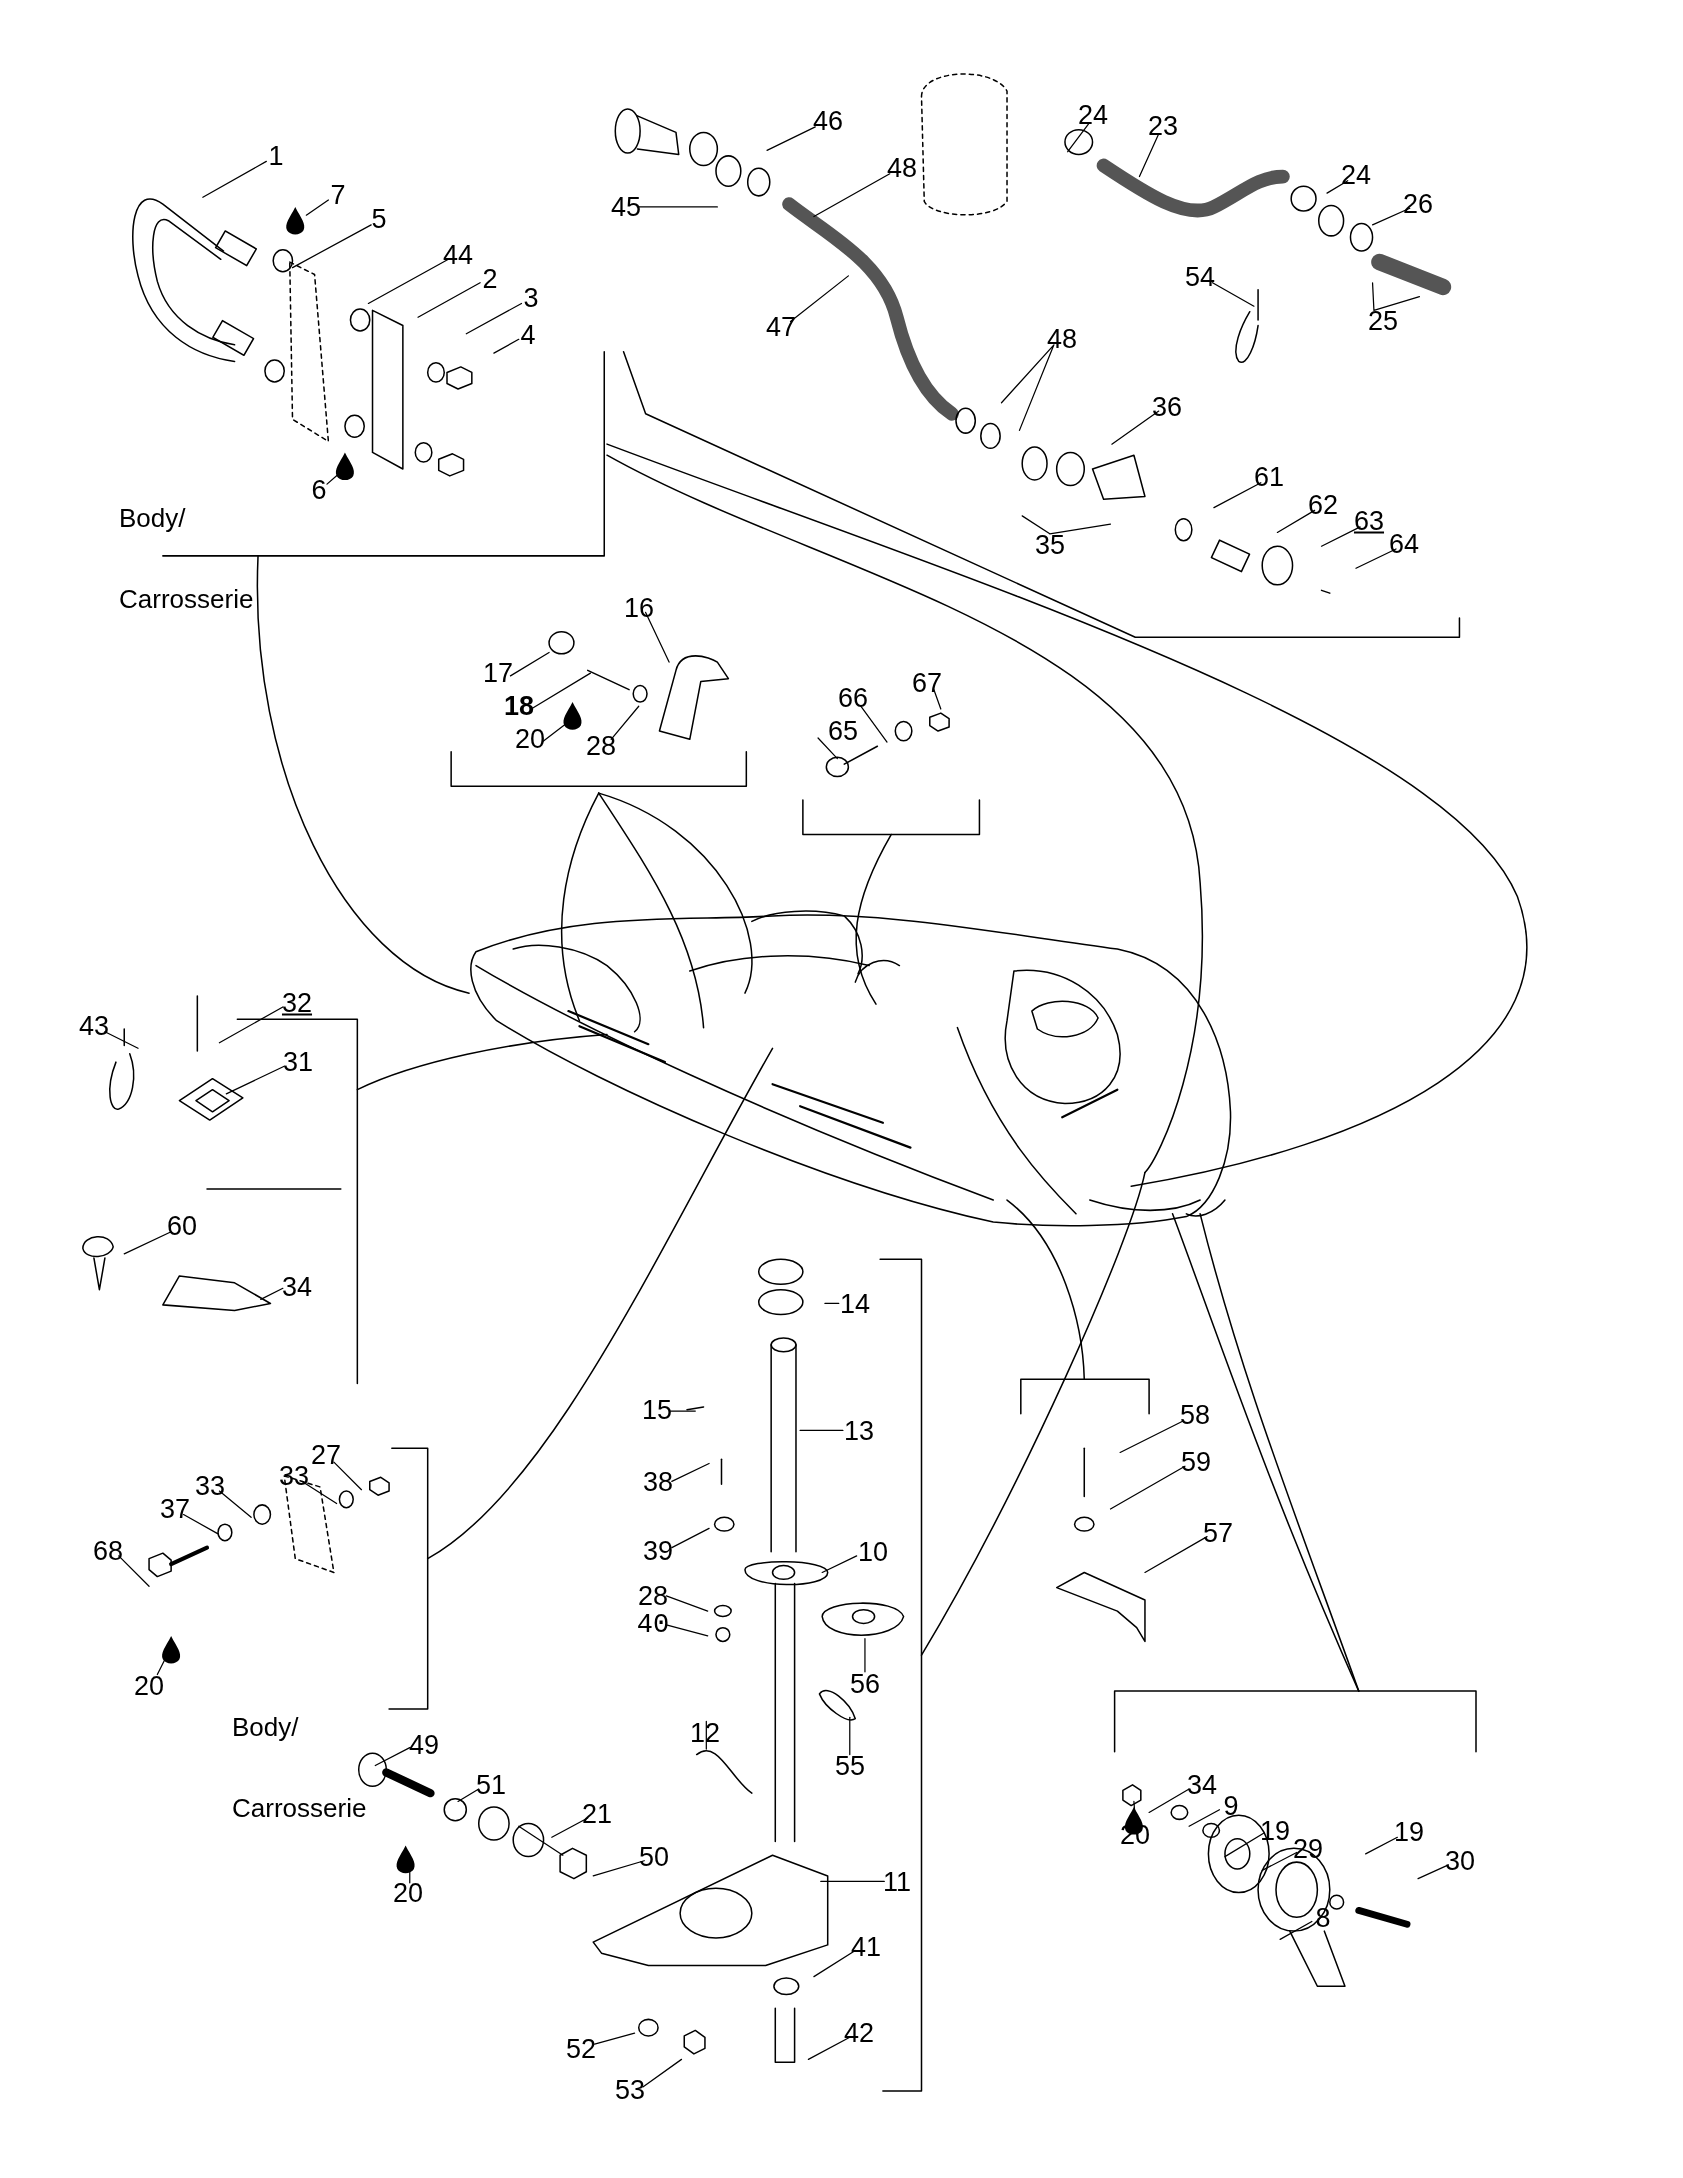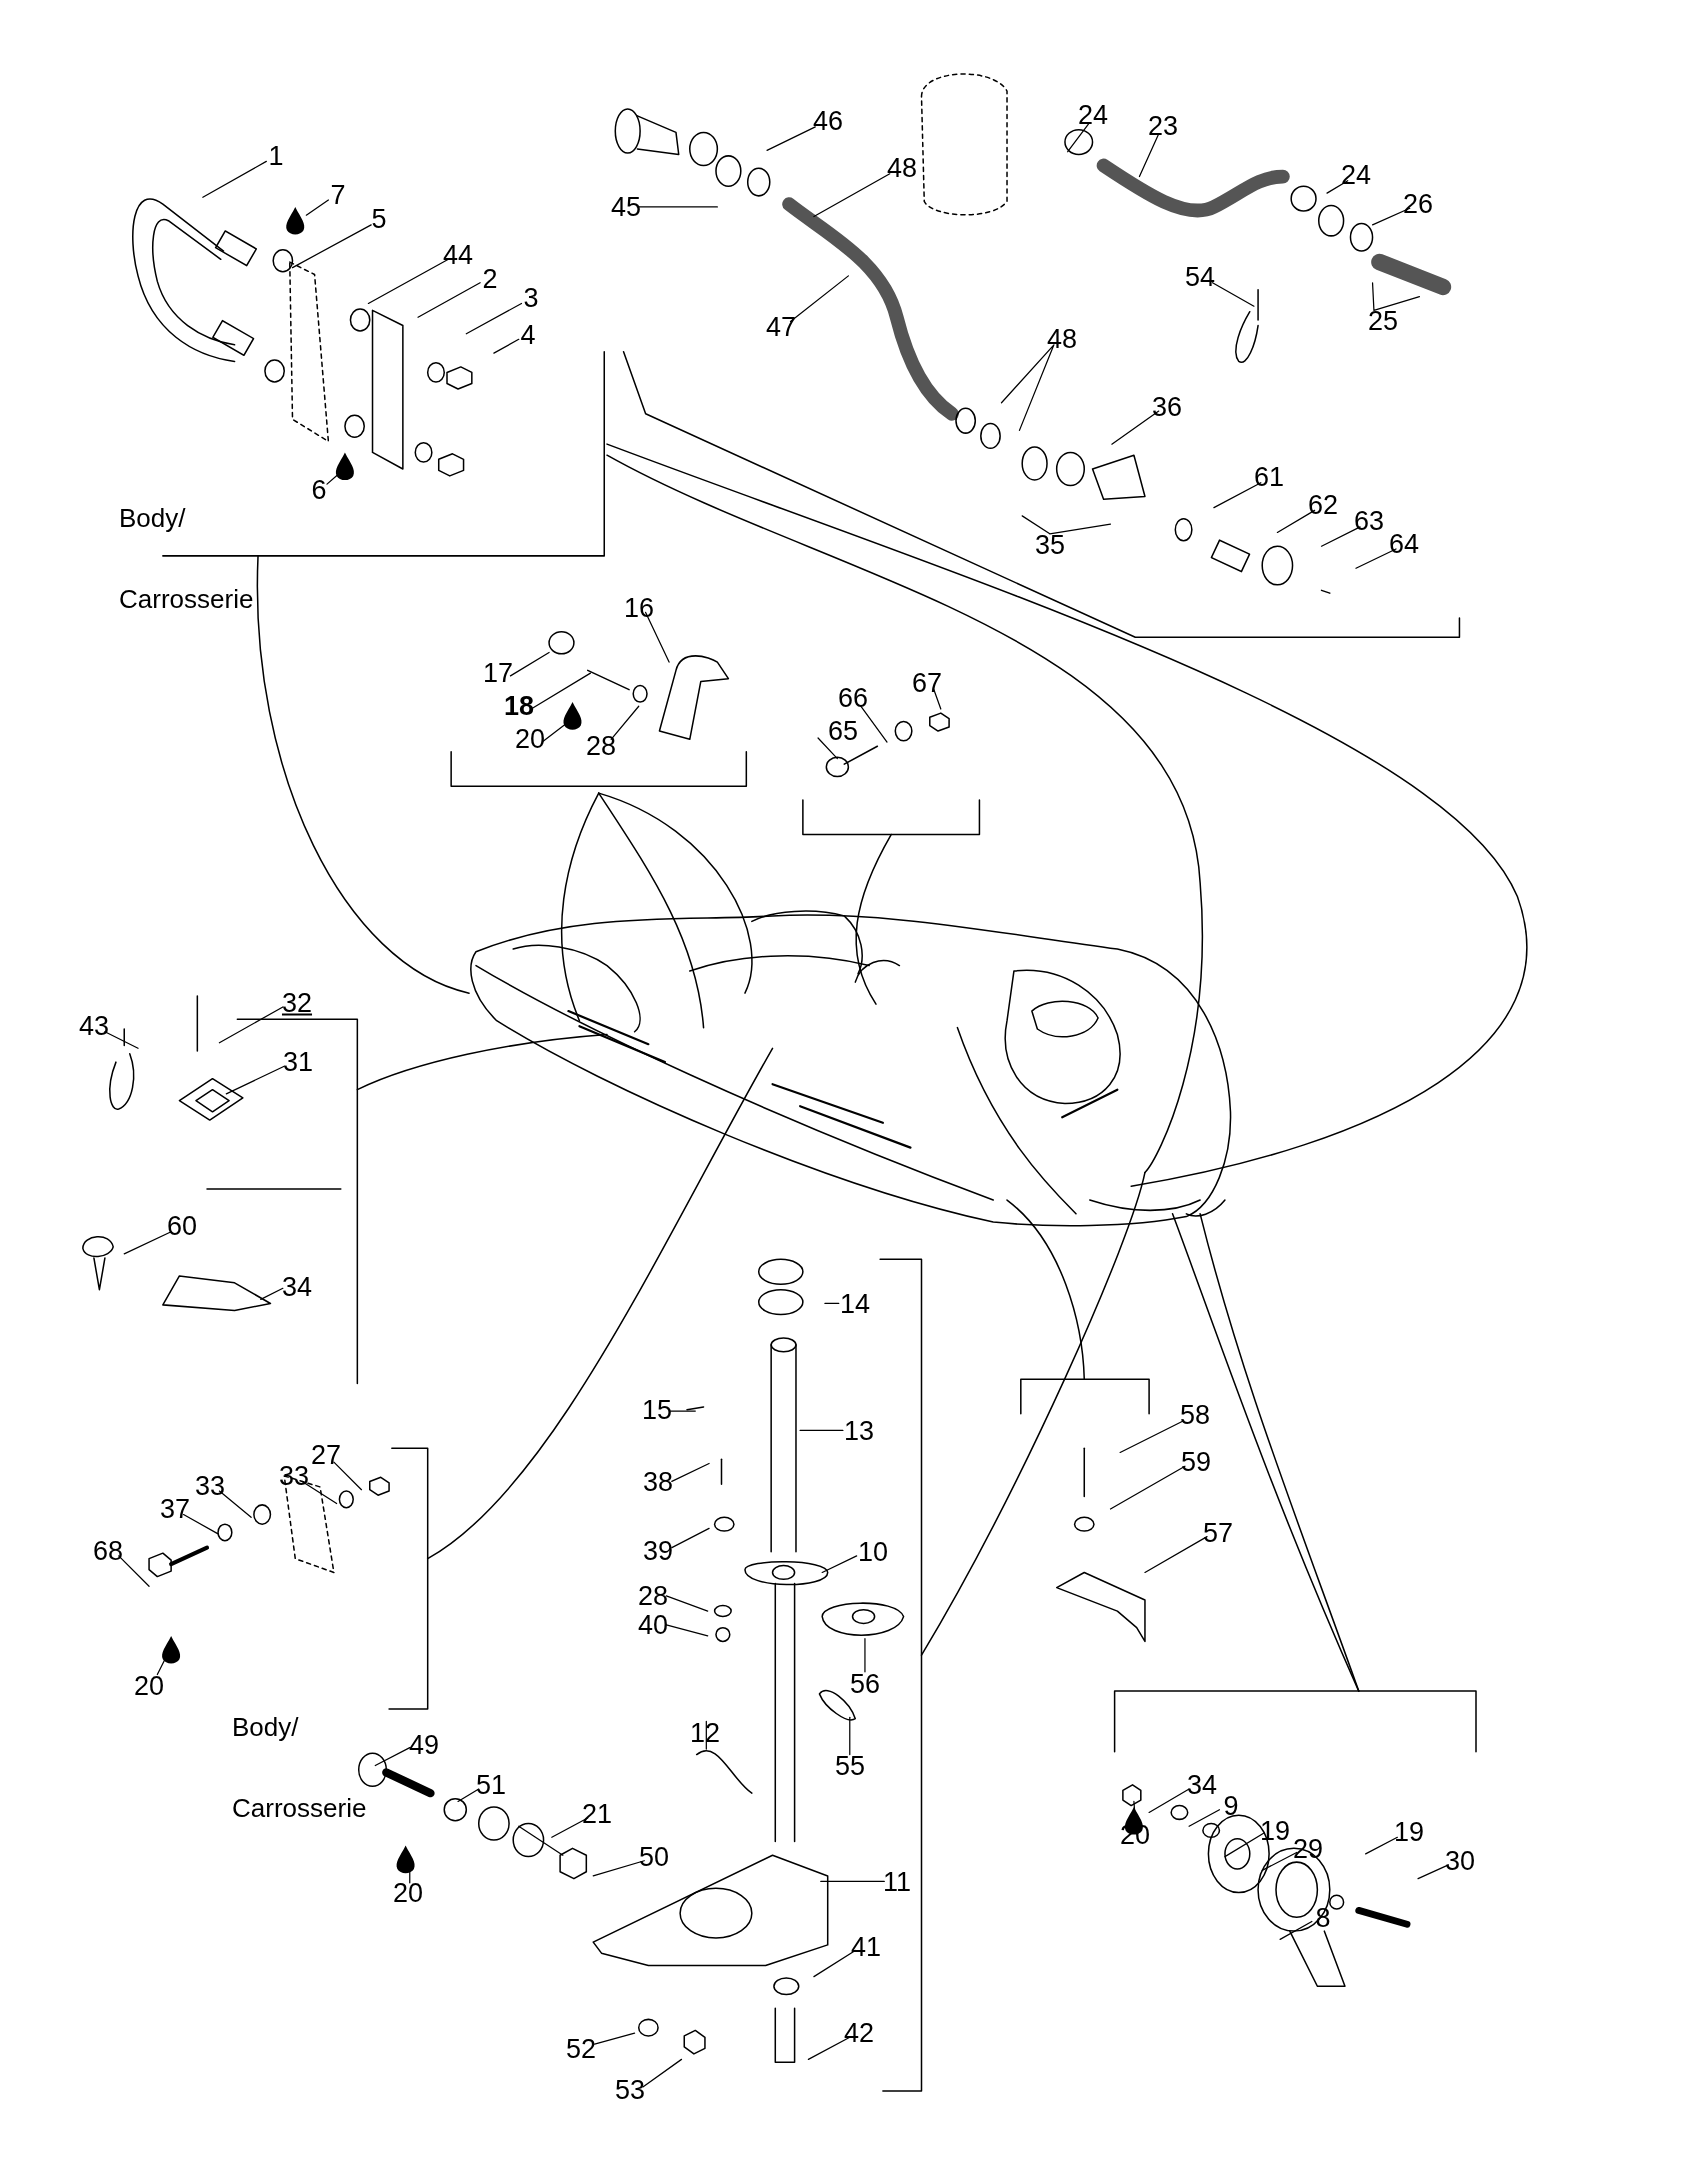--- a/index.html
+++ b/index.html
@@ -307,21 +307,21 @@
       <div class="lbl" style="left: 1062px; top: 339px;">48</div>
       <div class="lbl" style="left: 1093px; top: 115px;">24</div>
       <div class="lbl" style="left: 1163px; top: 126px;">23</div>
       <div class="lbl" style="left: 1356px; top: 175px;">24</div>
       <div class="lbl" style="left: 1418px; top: 204px;">26</div>
       <div class="lbl" style="left: 1200px; top: 277px;">54</div>
       <div class="lbl" style="left: 1374px; top: 321px; margin-left: 9px;">25</div>
       <div class="lbl" style="left: 1167px; top: 407px;">36</div>
       <div class="lbl" style="left: 1269px; top: 477px;">61</div>
       <div class="lbl" style="left: 1323px; top: 505px;">62</div>
-      <div class="lbl" style="left: 1369px; top: 521px;">63</div>
+      <div class="lbl" style="left: 1369px; top: 521px; text-decoration: underline;">63</div>
       <div class="lbl" style="left: 1404px; top: 544px;">64</div>
       <div class="lbl" style="left: 1050px; top: 545px;">35</div>
       <div class="lbl" style="left: 639px; top: 608px;">16</div>
       <div class="lbl" style="left: 498px; top: 673px;">17</div>
       <div class="lbl" style="left: 519px; top: 706px; font-weight: bold;">18</div>
       <div class="lbl" style="left: 530px; top: 739px;">20</div>
       <div class="lbl" style="left: 601px; top: 746px;">28</div>
       <div class="lbl" style="left: 853px; top: 698px;">66</div>
       <div class="lbl" style="left: 927px; top: 683px;">67</div>
       <div class="lbl" style="left: 807px; top: 731px; margin-left: 36px;">65</div>
@@ -330,21 +330,21 @@
       <div class="lbl" style="left: 298px; top: 1062px;">31</div>
       <div class="lbl" style="left: 182px; top: 1226px;">60</div>
       <div class="lbl" style="left: 297px; top: 1287px;">34</div>
       <div class="lbl" style="left: 855px; top: 1304px;">14</div>
       <div class="lbl" style="left: 657px; top: 1410px;">15</div>
       <div class="lbl" style="left: 859px; top: 1431px;">13</div>
       <div class="lbl" style="left: 658px; top: 1482px;">38</div>
       <div class="lbl" style="left: 658px; top: 1551px;">39</div>
       <div class="lbl" style="left: 873px; top: 1552px;">10</div>
       <div class="lbl" style="left: 653px; top: 1596px;">28</div>
-      <div class="lbl" style="left: 653px; top: 1625px;">40</div>
+      <div class="lbl" style="left: 653px; top: 1625px; font-family: Liberation Mono, monospace;">40</div>
       <div class="lbl" style="left: 865px; top: 1684px;">56</div>
       <div class="lbl" style="left: 326px; top: 1455px;">27</div>
       <div class="lbl" style="left: 294px; top: 1476px;">33</div>
       <div class="lbl" style="left: 210px; top: 1486px;">33</div>
       <div class="lbl" style="left: 175px; top: 1509px;">37</div>
       <div class="lbl" style="left: 108px; top: 1551px;">68</div>
       <div class="lbl" style="left: 149px; top: 1686px;">20</div>
       <div class="lbl" style="left: 705px; top: 1733px;">12</div>
       <div class="lbl" style="left: 850px; top: 1766px;">55</div>
       <div class="lbl" style="left: 424px; top: 1745px;">49</div>

